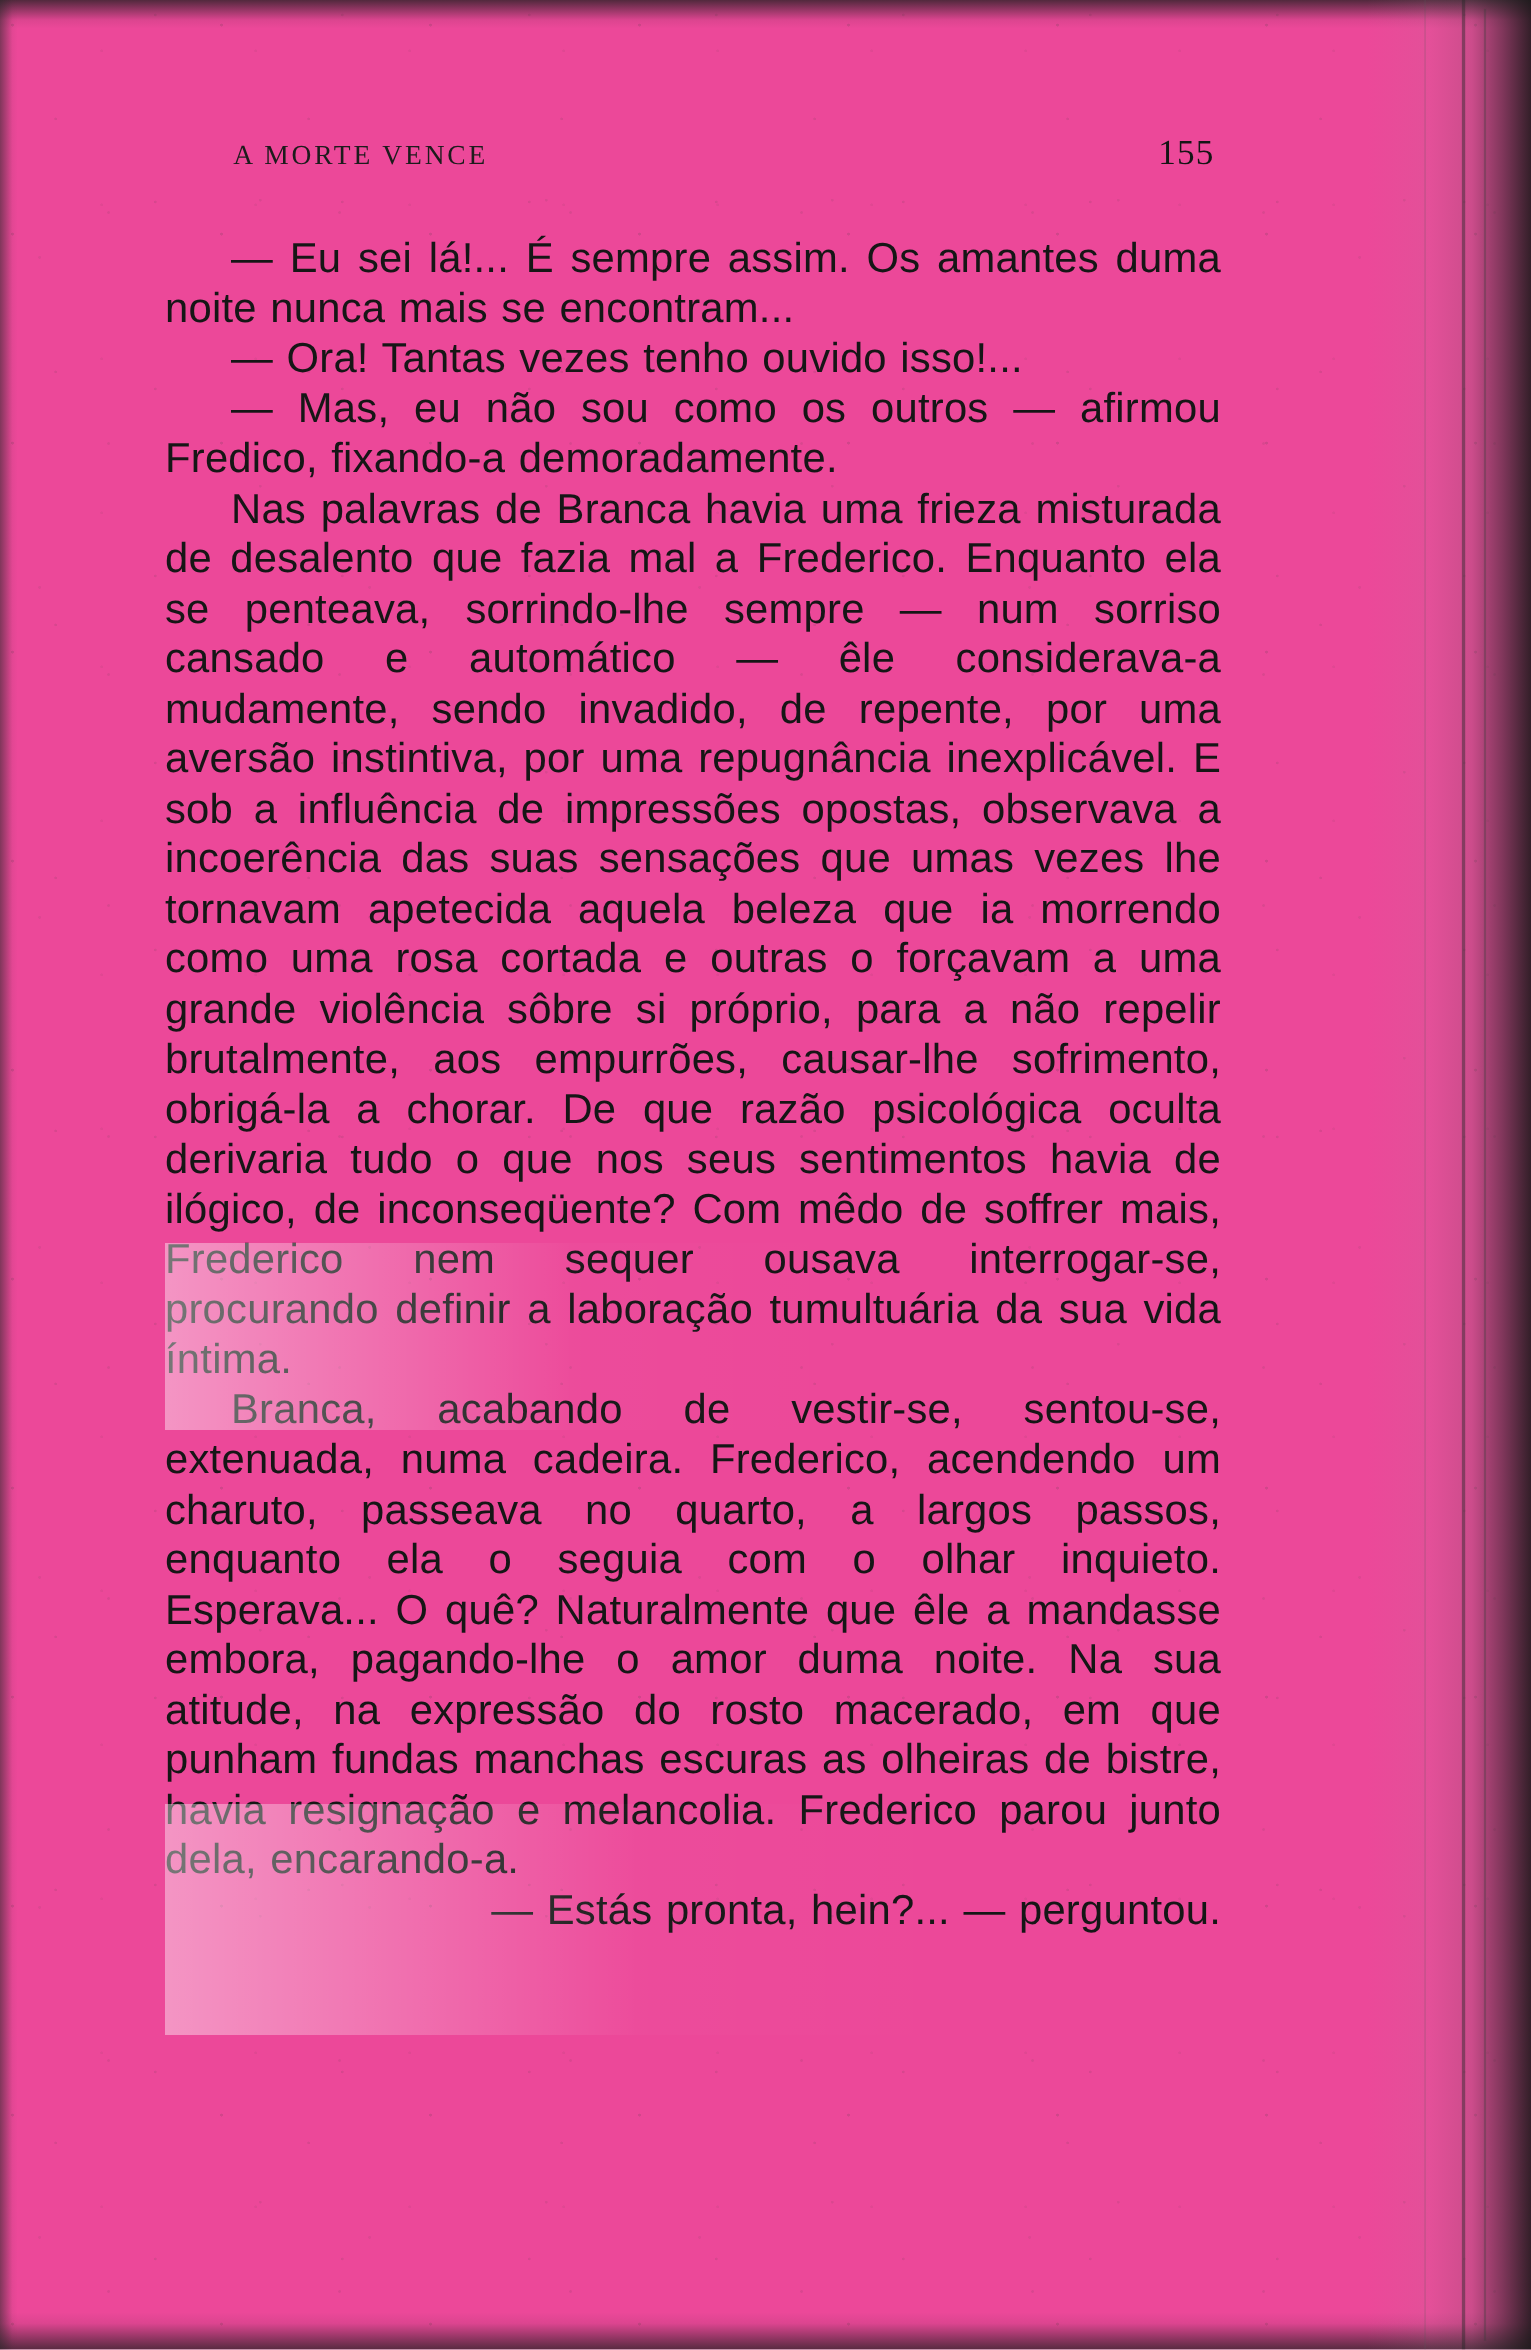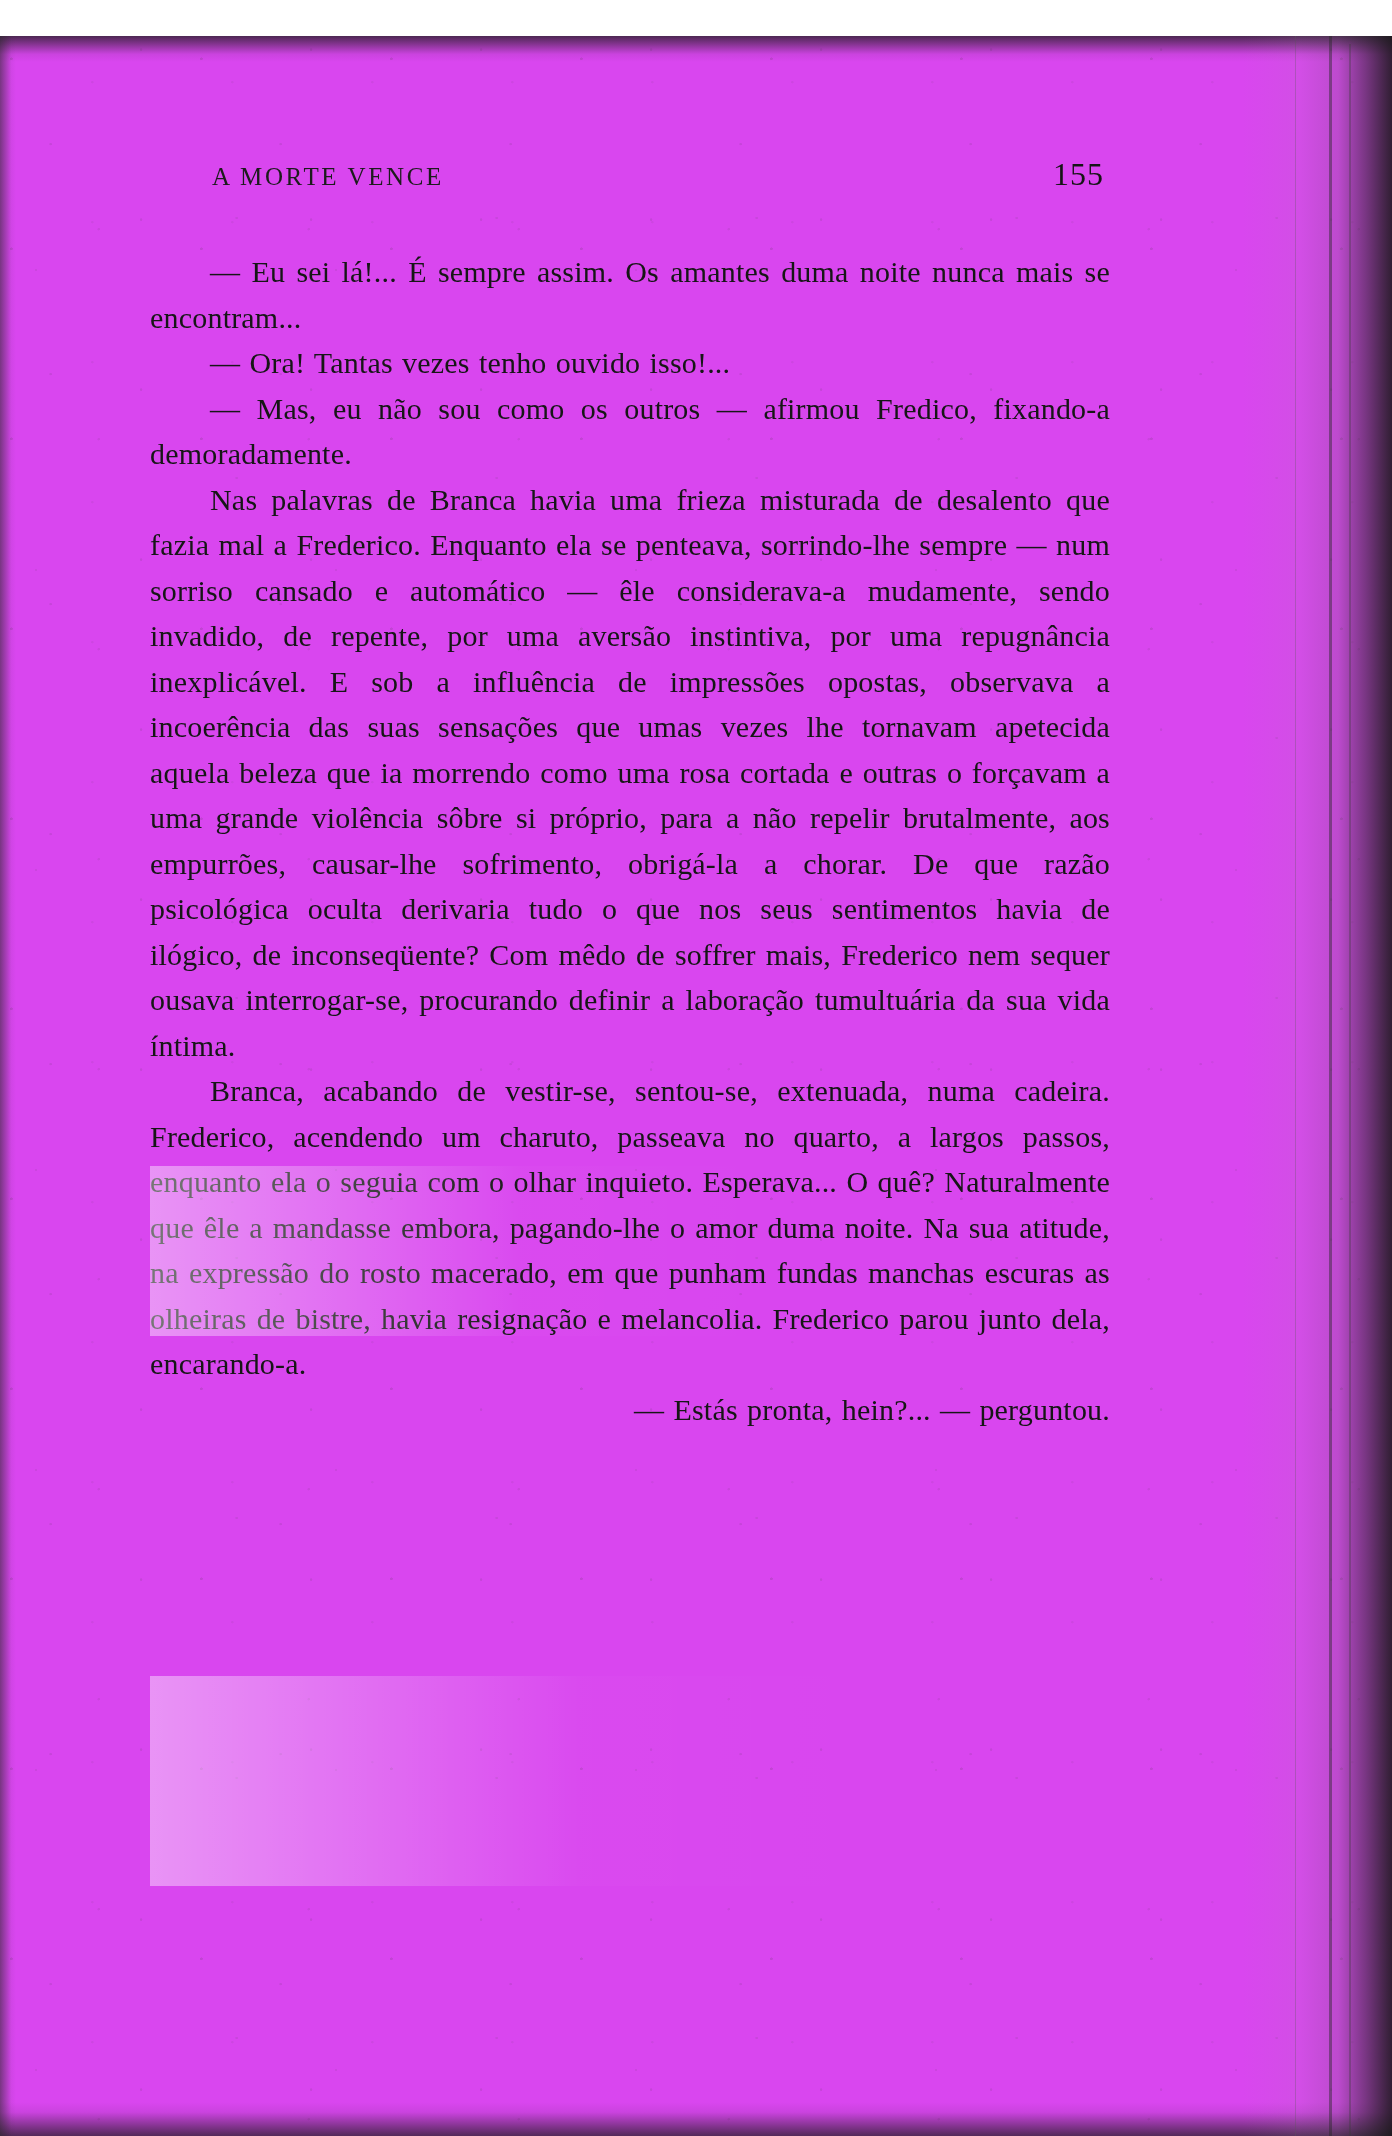--- a/index.html
+++ b/index.html
@@ -12,22 +12,21 @@
     height: 2136px;
     font-family: "Liberation Serif", serif;
     position: relative;
     overflow: hidden;
   }
 
   
   .page-scan {
     position: absolute;
     inset: 0;
-    background: #d946ef;
-    margin-top: 36px;
+    background: #ec4899;
   }
 
   
   .scan-noise {
     position: absolute;
     inset: 0;
     pointer-events: none;
     opacity: .55;
     background-image:
       radial-gradient(circle at 6% 12%, rgba(60,60,60,.28) 0 1.1px, transparent 1.6px),
@@ -100,28 +99,28 @@
   }
   .head-folio {
     font-size: 32px;
     color: #151515;
     letter-spacing: 1px;
     font-family: "Liberation Serif", serif;
   }
 
   p.body-par {
     margin: 0;
-    font-size: 30px;
+    font-size: 38px;
     line-height: 45.5px;
     color: #161616;
     text-align: justify;
     text-indent: 60px;
     letter-spacing: .2px;
     word-spacing: 1.5px;
-    font-family: Liberation Serif, serif;
+    font-family: Liberation Sans, sans-serif;
   }
   p.body-par.last-short {
     text-align: right;
   }
 
   
   .ink-1 { color: #1a1a1a; }
   .ink-2 { color: #2f2f2f; }
   .ink-3 { color: #3f3f3f; }
 

